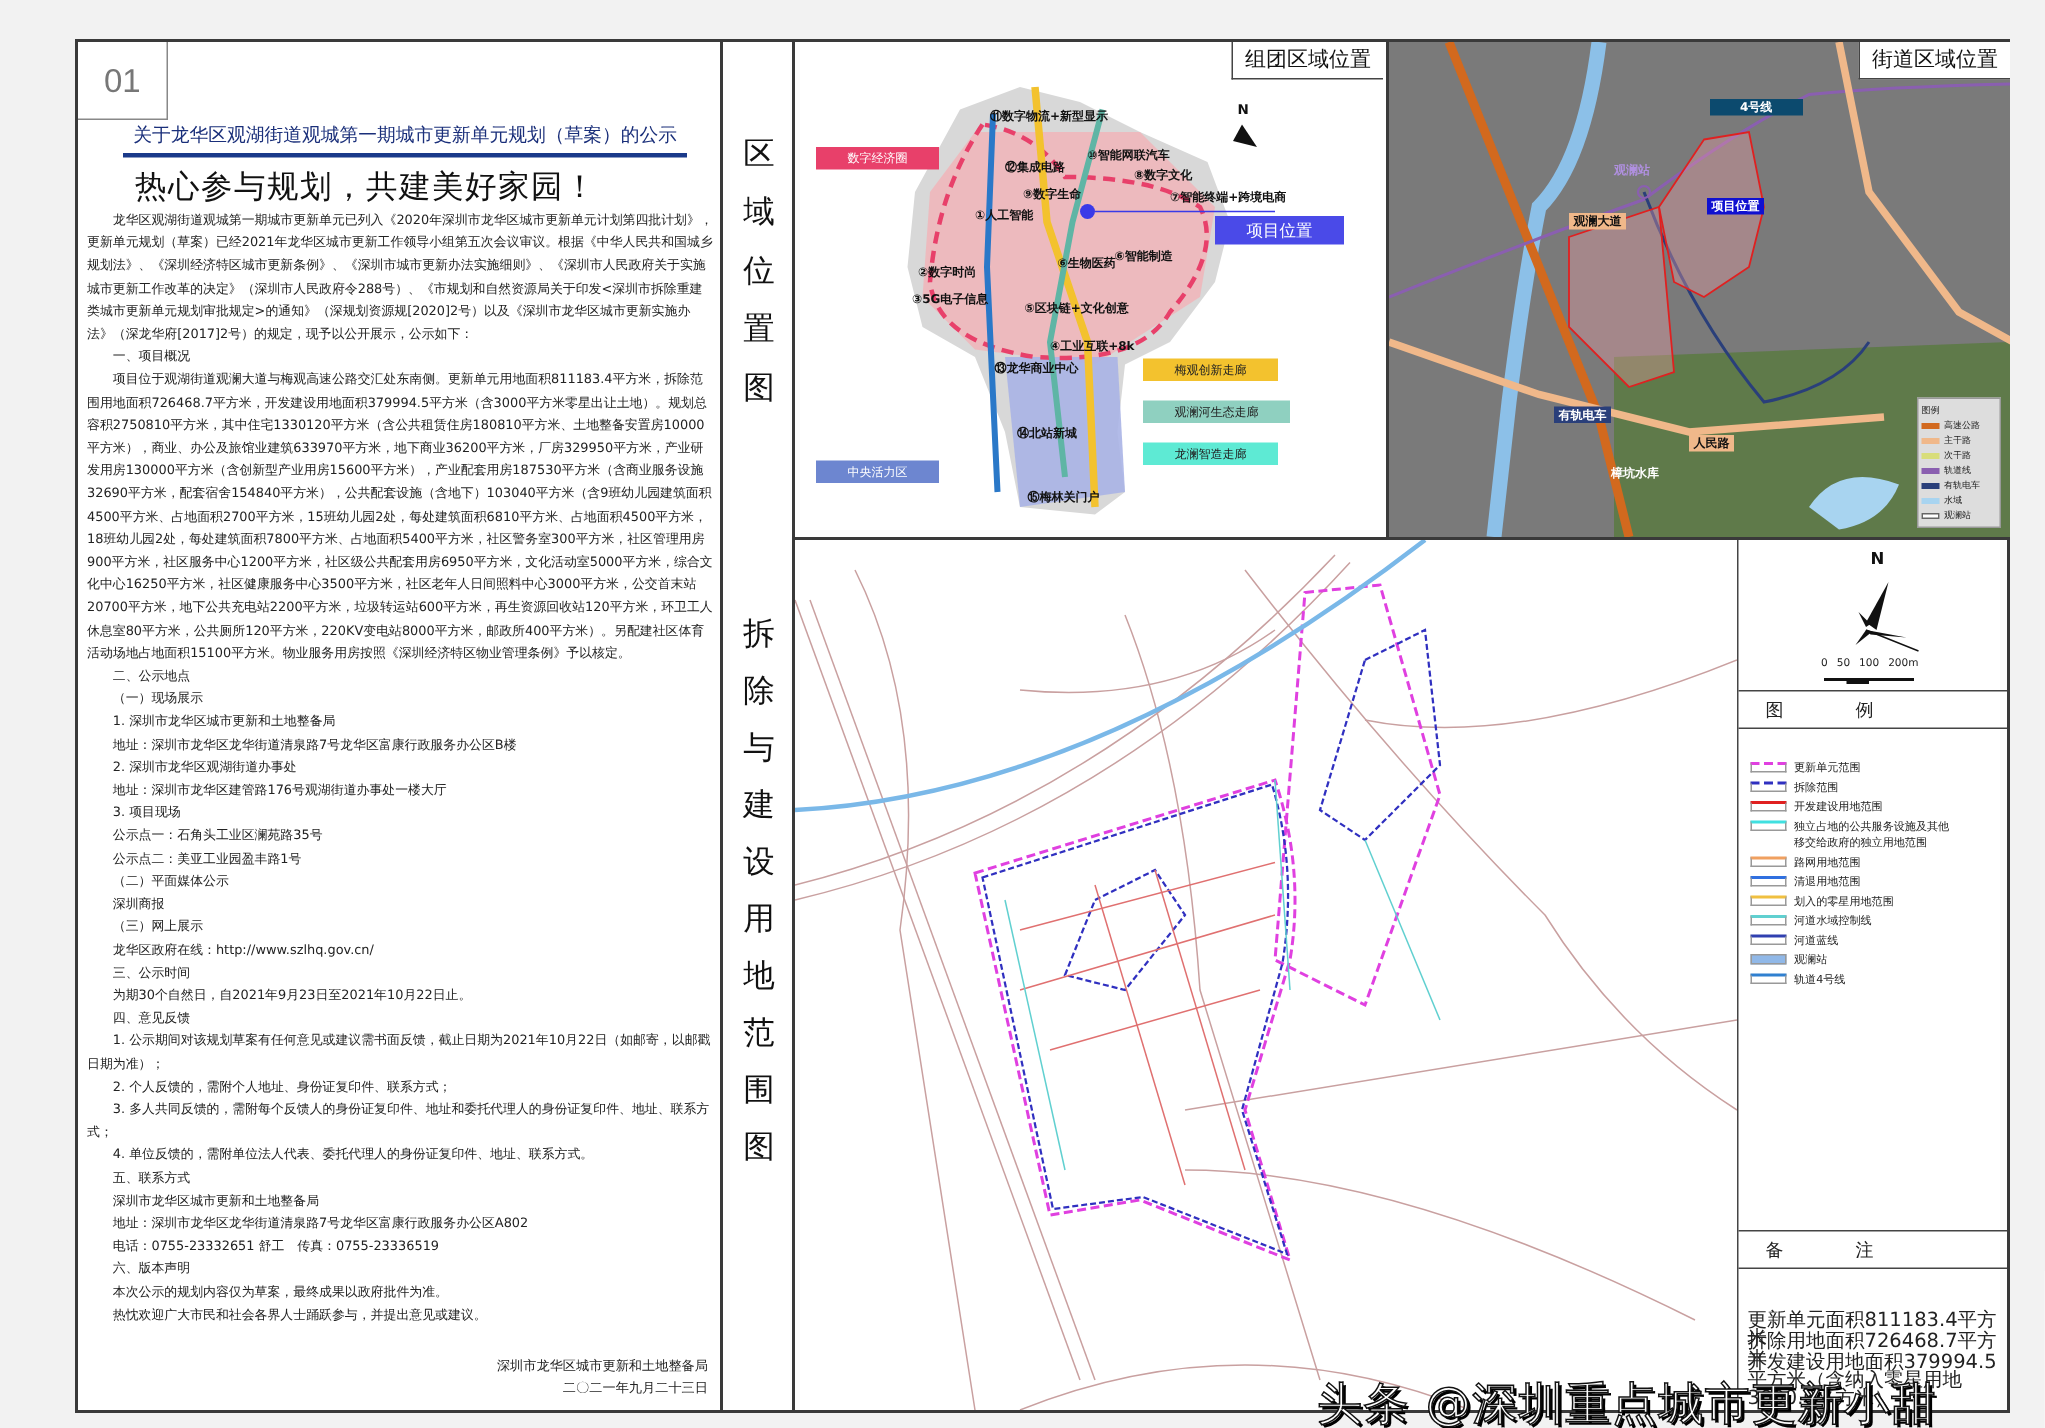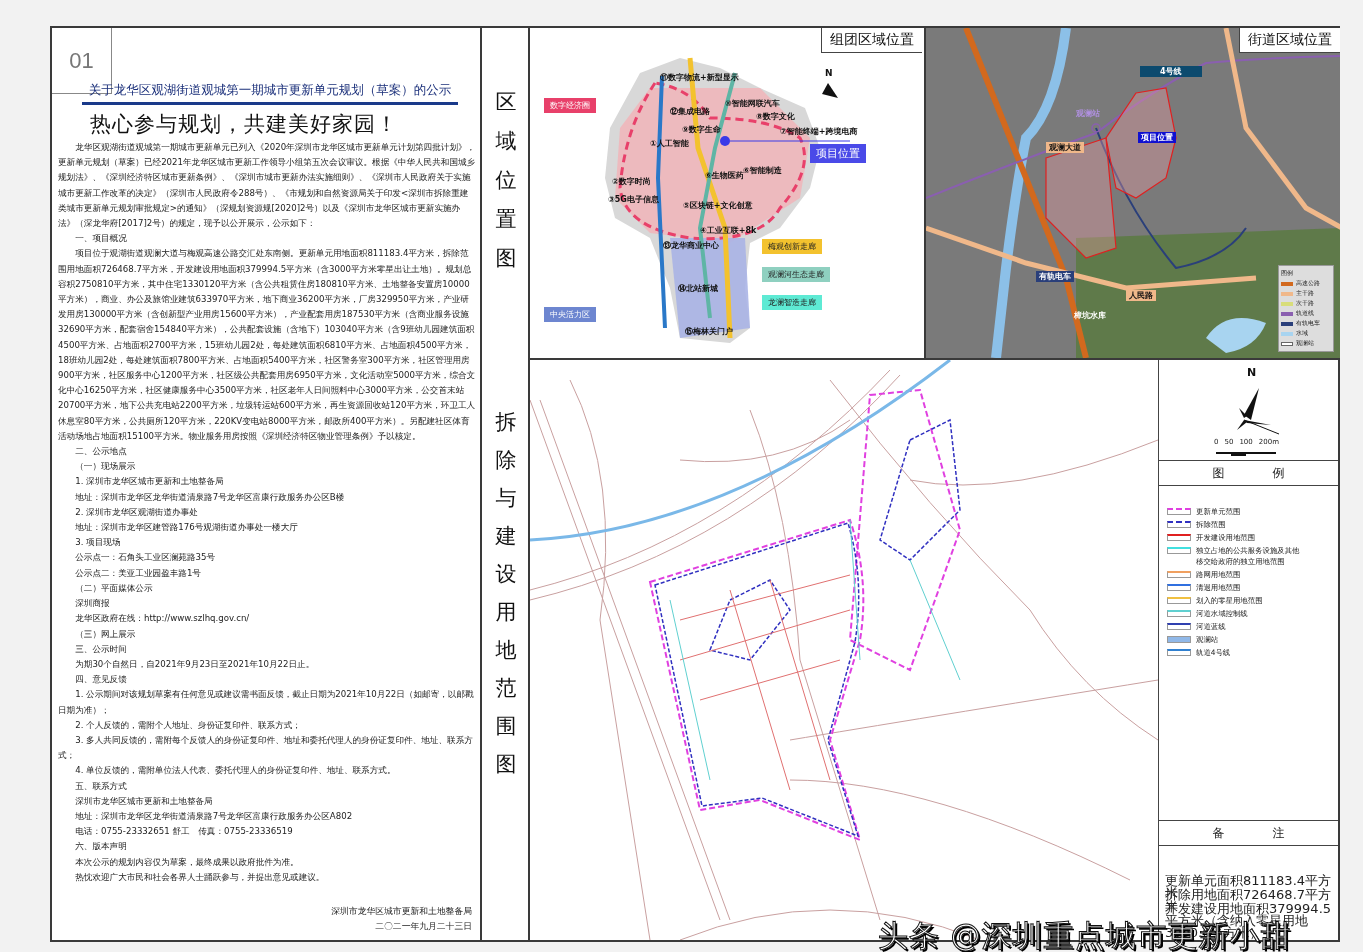--- a/index.html
+++ b/index.html
@@ -1,44 +1,44 @@
 <!DOCTYPE html>
 <html><head>
 <meta charset="utf-8">
 <style>
 *{box-sizing:border-box;margin:0;padding:0}
 html,body{width:1363px;height:952px;background:#f2f2f2;overflow:hidden;font-family:"DejaVu Sans",sans-serif;color:#222}
 #sheet{position:absolute;left:50px;top:26px;width:1290px;height:916px;background:#fff;border:2px solid #3a3a3a}
 #left{position:absolute;left:0;top:0;width:430px;height:912px;border-right:2px solid #3a3a3a}
-.num-box{position:absolute;left:0;top:0;width:60px;height:66px;border-right:1px solid #888;border-bottom:1px solid #888;font-family:"Liberation Sans",sans-serif;font-size:22px;color:#777;display:flex;align-items:center;justify-content:center}
+.num-box{position:absolute;left:0;top:0;width:60px;height:52px;border-right:1px solid #888;border-bottom:1px solid #888;font-family:"Liberation Sans",sans-serif;font-size:22px;color:#777;display:flex;align-items:center;justify-content:center}
 .doc-title{position:absolute;left:30px;top:54px;width:376px;font-size:12.5px;color:#1a2f7a;text-align:center;padding-bottom:3px;border-bottom:3px solid #1a3a8a}
 .slogan{position:absolute;left:38px;top:82px;font-size:21px;color:#111;letter-spacing:1px}
 .body{position:absolute;left:6px;top:112px;width:418px;font-size:8.6px;line-height:15.2px;color:#222}
 .body p{margin:0}
 .body .ind{text-indent:2em}
 .body .sub{padding-left:2em}
 .sign{position:absolute;right:8px;top:876px;text-align:right;font-size:8.8px;line-height:15px}
 .vtitle{position:absolute;left:432px;width:44px;display:flex;flex-direction:column;align-items:center;font-size:21px;color:#111}
 #vt1{top:60px;gap:11px}
 #vt2{top:380px;gap:10px}
 .vsep{position:absolute;left:476px;top:0;width:2px;height:912px;background:#3a3a3a}
 .hsep{position:absolute;left:476px;top:330px;width:812px;height:2px;background:#3a3a3a}
 #mapA{position:absolute;left:478px;top:0;width:392px;height:330px;background:#fff;overflow:hidden}
 #mapB{position:absolute;left:872px;top:0;width:416px;height:330px;background:#6e6e6e;overflow:hidden;border-left:2px solid #3a3a3a}
 .panel-tag{position:absolute;top:0;right:0;background:#fff;border-left:1px solid #444;border-bottom:1px solid #444;font-size:14px;padding:3px 8px;color:#111}
 #mapC{position:absolute;left:478px;top:332px;width:628px;height:580px;background:#fff;overflow:hidden}
 #legendCol{position:absolute;left:1106px;top:332px;width:180px;height:580px;border-left:1px solid #444}
 .lc-section{position:absolute;left:0;width:100%;border-top:1px solid #444}
-.lc-head{font-size:12px;text-align:center;letter-spacing:18px;padding:4px 0 3px 18px;border-bottom:1px solid #444}
+.lc-head{font-size:12px;text-align:left;letter-spacing:18px;padding:4px 0 3px 18px;border-bottom:1px solid #444}
 .leg-item{display:flex;align-items:flex-start;font-size:7.4px;line-height:11px;margin:2px 0 2px 8px}
 .leg-swatch{width:24px;height:7px;margin-right:5px;margin-top:2px;border:1px solid #999;flex:none;background:#fff}
 .note{position:absolute;left:6px;font-size:13px;line-height:12px;width:170px}
 .watermark{position:absolute;left:878px;top:916px;font-size:30px;color:#fff;-webkit-text-stroke:1px #111;text-shadow:2px 2px 0 #000;letter-spacing:1px;font-weight:normal;white-space:nowrap}
 .lbl{position:absolute;font-size:8px;font-weight:bold;color:#111;white-space:nowrap}
-.callout{position:absolute;font-size:8px;color:#222;padding:2px 6px;white-space:nowrap}
+.callout{position:absolute;font-size:8px;color:#222;padding:2px 21px;white-space:nowrap}
 .leg-b{position:absolute;right:6px;bottom:6px;width:56px;background:#ddd;border:1px solid #999;font-size:6px;padding:2px}
 .leg-b div{display:flex;align-items:center;margin:1px 0}
 .leg-b span.sw{width:12px;height:4px;margin-right:3px;display:inline-block}
 </style>
 </head>
 <body>
 
 <div id="sheet">
 
   <div id="left">
@@ -53,22 +53,22 @@
       <p class="sub">（一）现场展示</p>
       <p class="sub">1. 深圳市龙华区城市更新和土地整备局</p>
       <p class="sub">地址：深圳市龙华区龙华街道清泉路7号龙华区富康行政服务办公区B楼</p>
       <p class="sub">2. 深圳市龙华区观湖街道办事处</p>
       <p class="sub">地址：深圳市龙华区建管路176号观湖街道办事处一楼大厅</p>
       <p class="sub">3. 项目现场</p>
       <p class="sub">公示点一：石角头工业区澜苑路35号</p>
       <p class="sub">公示点二：美亚工业园盈丰路1号</p>
       <p class="sub">（二）平面媒体公示</p>
       <p class="sub">深圳商报</p>
+      <p class="sub">（三）网上展示</p>
       <p class="sub">龙华区政府在线：http://www.szlhq.gov.cn/</p>
-      <p class="sub">（三）网上展示</p>
       <p class="ind">三、公示时间</p>
       <p class="ind">为期30个自然日，自2021年9月23日至2021年10月22日止。</p>
       <p class="ind">四、意见反馈</p>
       <p class="ind">1. 公示期间对该规划草案有任何意见或建议需书面反馈，截止日期为2021年10月22日（如邮寄，以邮戳日期为准）；</p>
       <p class="ind">2. 个人反馈的，需附个人地址、身份证复印件、联系方式；</p>
       <p class="ind">3. 多人共同反馈的，需附每个反馈人的身份证复印件、地址和委托代理人的身份证复印件、地址、联系方式；</p>
       <p class="ind">4. 单位反馈的，需附单位法人代表、委托代理人的身份证复印件、地址、联系方式。</p>
       <p class="ind">五、联系方式</p>
       <p class="sub">深圳市龙华区城市更新和土地整备局</p>
       <p class="sub">地址：深圳市龙华区龙华街道清泉路7号龙华区富康行政服务办公区A802</p>

